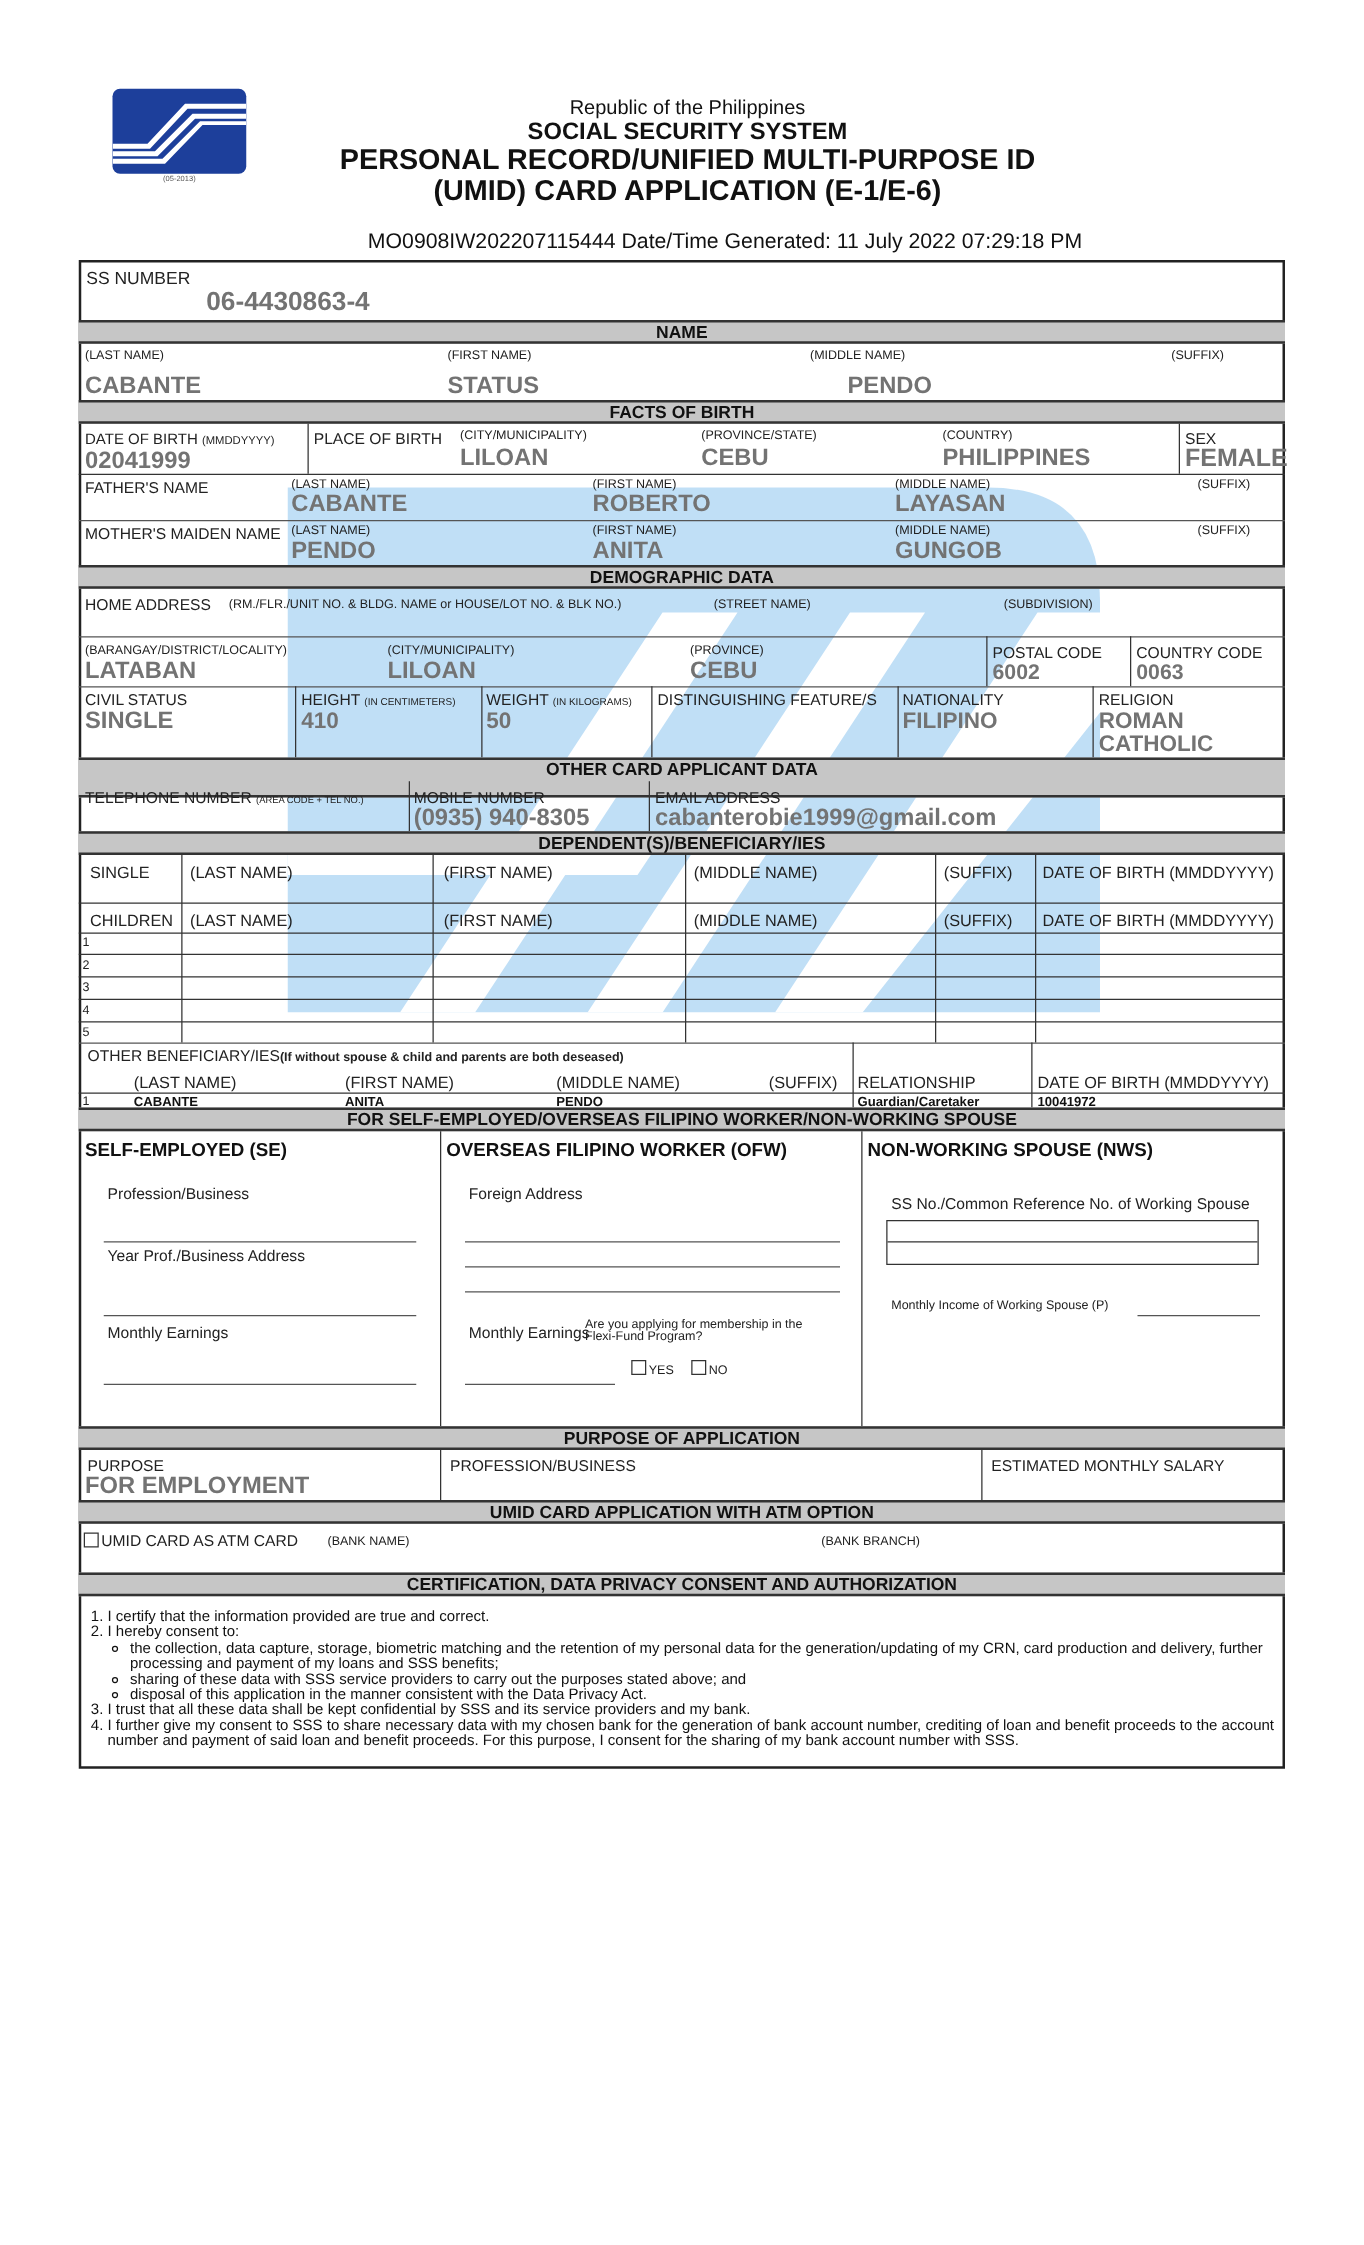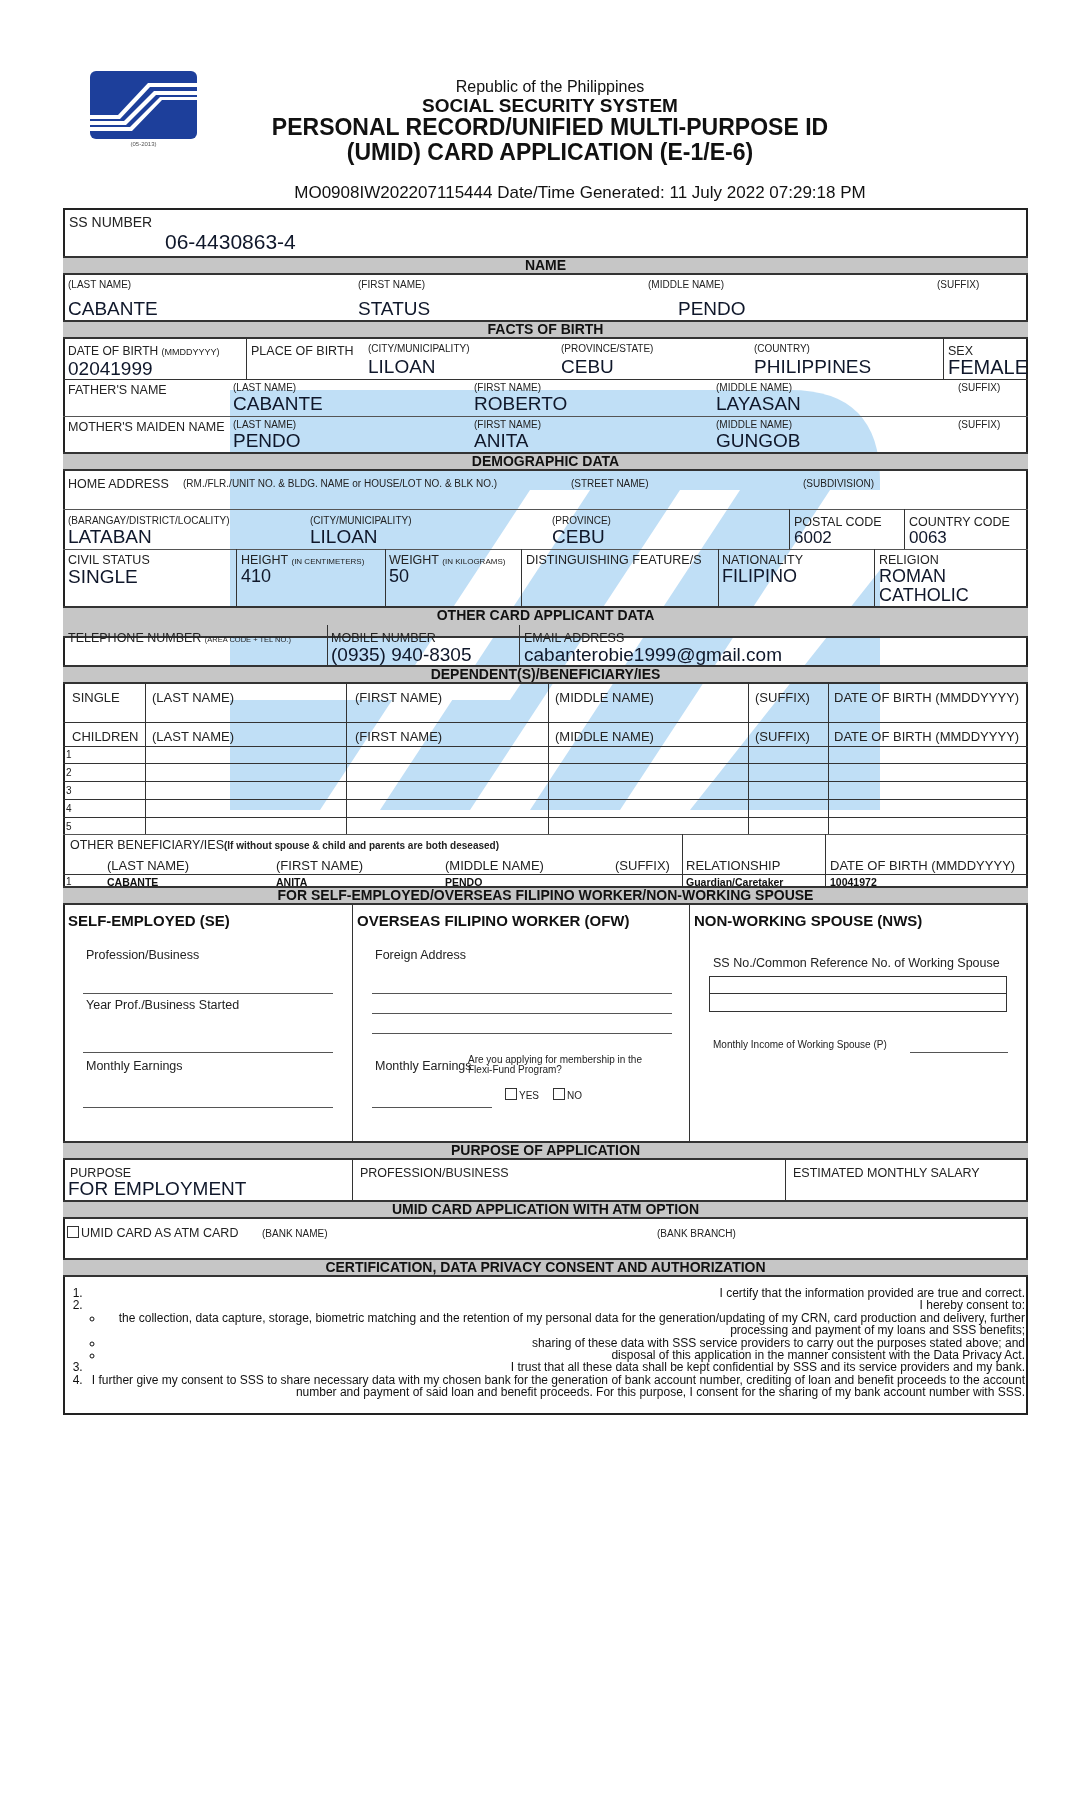--- a/index.html
+++ b/index.html
@@ -12,31 +12,31 @@
   .hdr2 { top:95px; font-size:19px; font-weight:bold; }
   .hdr3 { top:114px; font-size:23px; font-weight:bold; }
   .hdr4 { top:139px; font-size:23px; font-weight:bold; }
   .gen { left:200px; top:183px; width:760px; text-align:center; font-size:17px; white-space:nowrap; }
 
   .form { left:63px; top:208px; width:965px; height:1207px; border:2px solid #222; box-sizing:border-box; }
   .watermark { left:230px; top:370px; width:650px; height:440px; pointer-events:none; }
   .band { position:absolute; left:63px; width:965px; background:#c6c6c6; border-top:2px solid #333; border-bottom:2px solid #333; box-sizing:border-box; text-align:center; font-weight:bold; font-size:14px; line-height:15px; }
   .lbl { position:absolute; font-size:12.5px; white-space:nowrap; color:#222; }
   .lbl-s { position:absolute; font-size:10px; white-space:nowrap; color:#222; }
-  .val { position:absolute; font-size:19px; font-weight:normal; white-space:nowrap; color:#0f172a; }
+  .val { position:absolute; font-size:19px; font-weight:bold; white-space:nowrap; color:#737373; }
   .val-s { position:absolute; font-size:10.5px; font-weight:bold; white-space:nowrap; }
   .hl { position:absolute; height:0; border-top:1.5px solid #333; }
   .vl { position:absolute; width:0; border-left:1.5px solid #333; }
   .thin { border-color:#555; border-top-width:1px; }
   .sect { position:absolute; font-size:15px; font-weight:bold; white-space:nowrap; }
   .chk { display:inline-block; width:10px; height:10px; border:1px solid #333; vertical-align:-1px; margin-right:2px; }
   .cert { left:70px; top:1287px; width:955px; font-size:12px; line-height:12.4px; color:#111; }
   .cert ol { margin:0; padding-left:16px; }
   .cert ul { margin:0; padding-left:18px; }
-  .cert li { margin:0;text-align:right; }
+  .cert li { margin:0; }
 </style>
 </head>
 <body>
 
 <div class="abs logo">
   <svg width="107" height="68" viewBox="0 0 107 68">
     <polygon points="0,44 28,44 58,12 107,12 107,16 60,16 30,48 0,48" fill="#fff"></polygon>
     <polygon points="0,50 34,50 64,20 107,20 107,24 66,24 36,54 0,54" fill="#fff"></polygon>
     <polygon points="0,56 40,56 70,26 107,26 107,29 72,29 42,60 0,60" fill="#fff"></polygon>
   </svg>
@@ -208,21 +208,21 @@
   </div>
 </div>
 
 <div class="band" style="top:886px;height:19px;">FOR SELF-EMPLOYED/OVERSEAS FILIPINO WORKER/NON-WORKING SPOUSE</div>
 <div class="vl" style="left:352px;top:905px;height:236px;"></div>
 <div class="vl" style="left:689px;top:905px;height:236px;"></div>
 
 <div class="sect" style="left:68px;top:912px;">SELF-EMPLOYED (SE)</div>
 <div class="lbl" style="left:86px;top:948px;">Profession/Business</div>
 <div class="hl thin" style="left:83px;top:993px;width:250px;"></div>
-<div class="lbl" style="left:86px;top:998px;">Year Prof./Business Started</div>
+<div class="lbl" style="left:86px;top:998px;">Year Prof./Business Address</div>
 <div class="hl thin" style="left:83px;top:1052px;width:250px;"></div>
 <div class="lbl" style="left:86px;top:1059px;">Monthly Earnings</div>
 <div class="hl thin" style="left:83px;top:1107px;width:250px;"></div>
 
 <div class="sect" style="left:357px;top:912px;">OVERSEAS FILIPINO WORKER (OFW)</div>
 <div class="lbl" style="left:375px;top:948px;">Foreign Address</div>
 <div class="hl thin" style="left:372px;top:993px;width:300px;"></div>
 <div class="hl thin" style="left:372px;top:1013px;width:300px;"></div>
 <div class="hl thin" style="left:372px;top:1033px;width:300px;"></div>
 <div class="lbl" style="left:375px;top:1059px;">Monthly Earnings</div>

